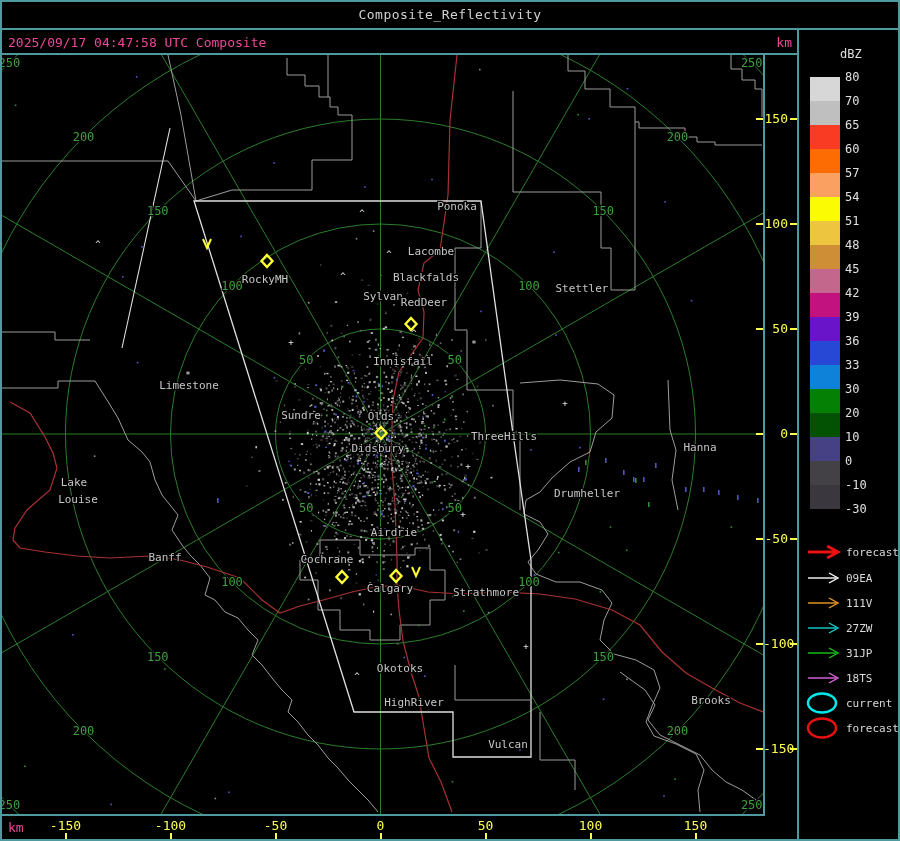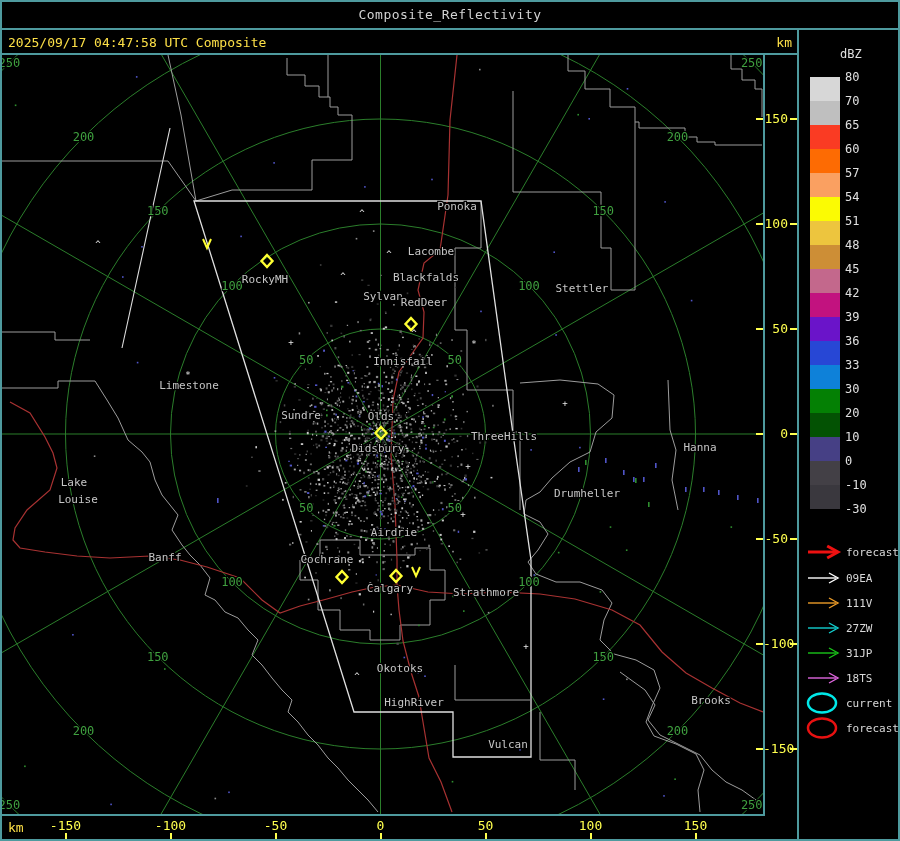--- a/index.html
+++ b/index.html
@@ -1,19 +1,19 @@
 <!DOCTYPE html>
 <html><head>
 <meta charset="utf-8">
 <style>
   html,body{margin:0;padding:0;background:#000;}
   #app{position:relative;width:900px;height:841px;background:#000;overflow:hidden;
        font-family:"DejaVu Sans Mono",monospace;}
   .tealbar{position:absolute;background:#4E9A9E;}
-  .ylab{position:absolute;color:#fde047;font:13px "DejaVu Sans Mono",monospace;white-space:pre;}
+  .ylab{position:absolute;color:#ec4899;font:13px "DejaVu Sans Mono",monospace;white-space:pre;}
   .tick{position:absolute;background:#ffff4e;}
   #title{position:absolute;left:0;top:7px;width:900px;text-align:center;
          color:#d3d3d3;font:13px "DejaVu Sans Mono",monospace;letter-spacing:0.5px;}
   #datetime{left:8px;top:35px;}
   #km-top{left:766px;top:35px;width:26px;text-align:right;}
   #km-bottom{left:8px;top:820px;}
   #map-svg{position:absolute;left:2px;top:55px;}
   #legend-svg{position:absolute;left:799px;top:30px;}
   .baxis-label{position:absolute;top:818px;transform:translateX(-50%);color:#ffff4e;
                font:13px "DejaVu Sans Mono",monospace;}

